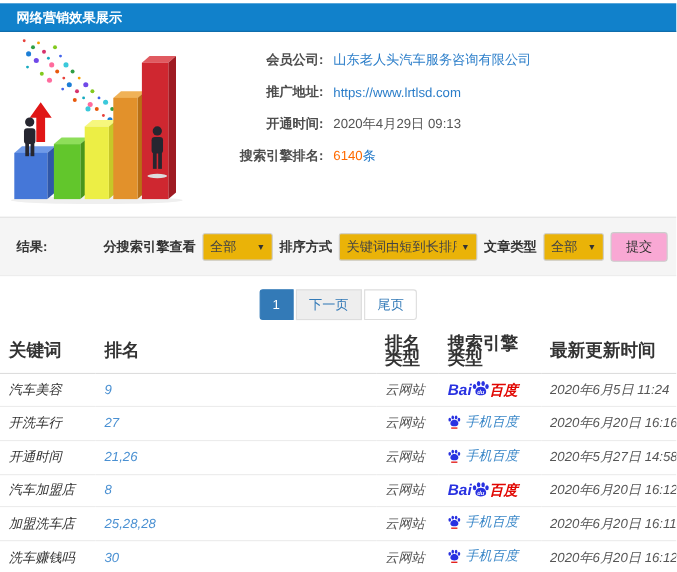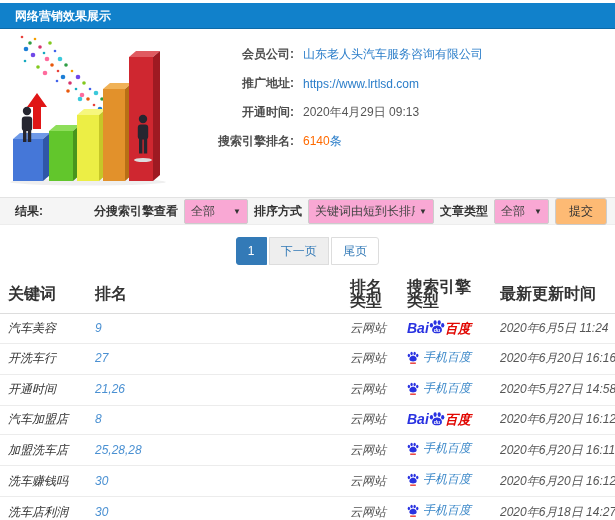--- a/index.html
+++ b/index.html
@@ -17,33 +17,33 @@
   .fields { padding-top:11px; flex:1; }
   .field-row { display:flex; align-items:center; height:29px; }
   .flbl { width:112px; text-align:right; font-weight:bold; color:#4d4d4d; flex:none; }
   .fval { margin-left:9px; white-space:nowrap; }
   .fval.link { color:#2a7dc9; cursor:pointer; }
   .fval.text { color:#555; }
   .hl-num { color:#ff6a00; }
   .hl-suffix { color:#2a7dc9; }
 
   
-  .filter-bar { margin-top:5px; height:28px; background:#f5f5f5; border-top:1px solid #e3e3e3;
+  .filter-bar { margin-top:5px; height:54px; background:#f5f5f5; border-top:1px solid #e3e3e3;
     border-bottom:1px solid #ededed; display:flex; align-items:center; }
   .result-label { font-weight:bold; padding-left:15px; color:#333; }
   .filter-controls { margin-left:auto; display:flex; align-items:center; gap:6px; padding-right:8px; }
   .flabel { font-weight:bold; color:#333; white-space:nowrap; }
-  .select { background:#f9a8d4; border:1px solid #ccc; border-radius:2px; height:25px;
+  .select { background:#eab308; border:1px solid #ccc; border-radius:2px; height:25px;
     display:flex; align-items:center; padding:0 6px; color:#444; cursor:pointer; }
   .select .selval { white-space:nowrap; overflow:hidden; flex:1; }
   .select .caret { flex:none; font-size:8px; color:#333; margin-left:4px; }
   .sel-engine { width:64px; }
   .sel-sort { width:126px; }
   .sel-article { width:55px; }
-  .submit-btn { background:#fdba74; border:1px solid #ccc; border-radius:3px; height:27px;
+  .submit-btn { background:#f9a8d4; border:1px solid #ccc; border-radius:3px; height:27px;
     padding:0 13px; color:#333; font-size:12px; cursor:pointer; }
 
   
   .pagination { text-align:center; margin:12px 0 9px; }
   .page-btn { display:inline-block; height:28px; line-height:26px; padding:0 11px;
     border:1px solid #ddd; background:#fff; color:#337ab7; cursor:pointer;
     margin-left:-1px; vertical-align:middle; }
   .page-btn.first { border-radius:3px 0 0 3px; margin-left:0; }
   .page-btn.lastb { border-radius:0 3px 3px 0; }
   .page-btn.active { background:#337ab7; border-color:#337ab7; color:#fff; }

